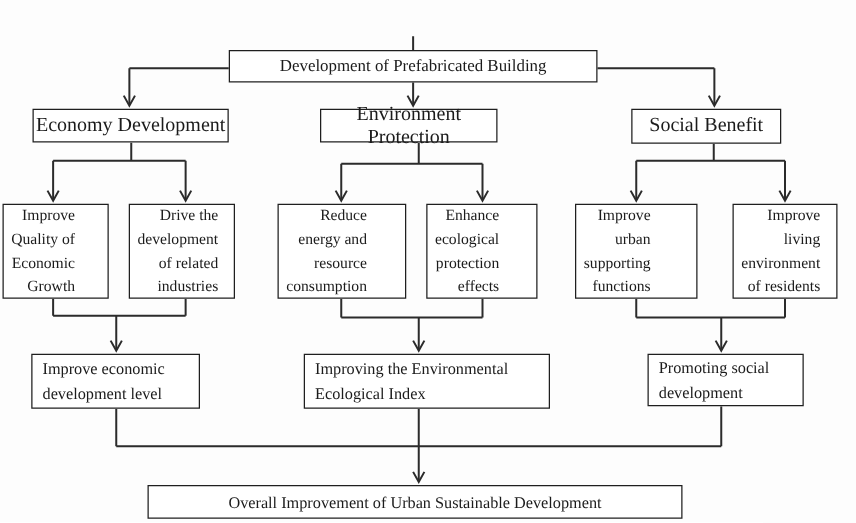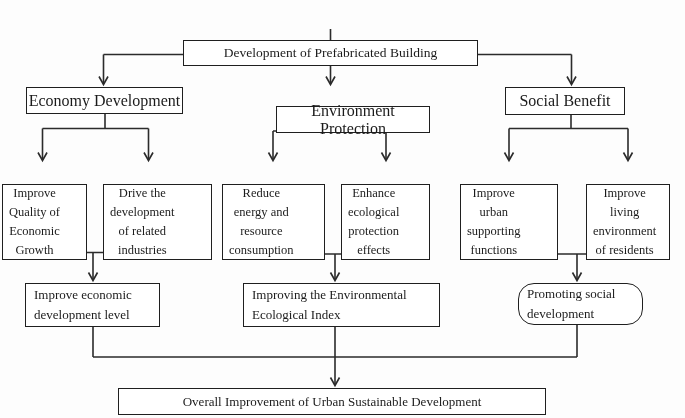--- a/index.html
+++ b/index.html
@@ -17,21 +17,21 @@
     box-sizing:border-box;
     border:1.5px solid #1f1f1f;
     background:#ffffff;
     display:flex;
     align-items:center;
   }
   .center { justify-content:center; text-align:center; }
   .pre { white-space:pre-line; }
   .lv1 { font-size:13.5px; }
   .lv2 { font-size:16px; }
-  .factor { font-size:12.5px; line-height:19px; padding:3px 6px; text-align:center;margin-top:21px; }
+  .factor { font-size:12.5px; line-height:19px; padding:3px 6px; text-align:right; }
   .outcome { font-size:13px; line-height:20px; padding:3px 8px; text-align:left; }
   .final { font-size:13px; }
 </style>
 </head>
 <body>
 
 <div id="stage">
 
   <svg id="wires" viewBox="0 0 685 418" fill="none" stroke="#2b2b2b" stroke-width="1.6">
 
@@ -72,34 +72,34 @@
     </g>
   </svg>
 
   <div class="box center lv1" style="left:183px; top:3px; width:295px; height:26px;margin-top:37px;">
     <span>Development of Prefabricated Building</span>
   </div>
 
   <div class="box center lv2" style="left:26px; top:87px; width:157px; height:27px;">
     <span>Economy Development</span>
   </div>
-  <div class="box center lv2" style="left:276px; top:87px; width:154px; height:27px;margin-top:19px;">
+  <div class="box center lv2" style="left:256px; top:87px; width:142px; height:27px;">
     <span>Environment Protection</span>
   </div>
   <div class="box center lv2" style="left:505px; top:87px; width:120px; height:28px;">
     <span>Social Benefit</span>
   </div>
 
   <div class="box factor pre" style="left:2px; top:163px; width:85px; height:76px;">
     <span>Improve
 Quality of
 Economic
 Growth</span>
   </div>
-  <div class="box factor pre" style="left:103px; top:163px; width:109px; height:76px;">
+  <div class="box factor pre" style="left:103px; top:163px; width:85px; height:76px;">
     <span>Drive the
 development
 of related
 industries</span>
   </div>
   <div class="box factor pre" style="left:341px; top:163px; width:89px; height:76px;">
     <span>Enhance
 ecological
 protection
 effects</span>
@@ -124,21 +124,21 @@
   </div>
 
   <div class="box outcome pre" style="left:243px; top:283px; width:197px; height:44px;">
     <span>Improving the Environmental
 Ecological Index</span>
   </div>
   <div class="box outcome pre" style="left:25px; top:283px; width:135px; height:44px;">
     <span>Improve economic
 development level</span>
   </div>
-  <div class="box outcome pre" style="left:518px; top:283px; width:125px; height:42px;border-radius:16px;">
+  <div class="box outcome pre" style="left:518px; top:283px; width:125px; height:42px;">
     <span>Promoting social
 development</span>
   </div>
 
   <div class="box center final" style="left:118px; top:388px; width:428px; height:27px;">
     <span>Overall Improvement of Urban Sustainable Development</span>
   </div>
 
 </div>
 

